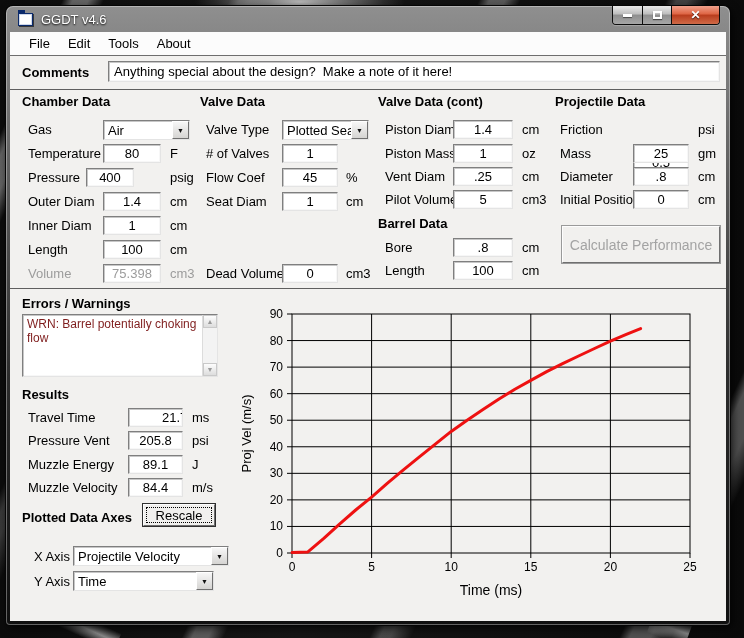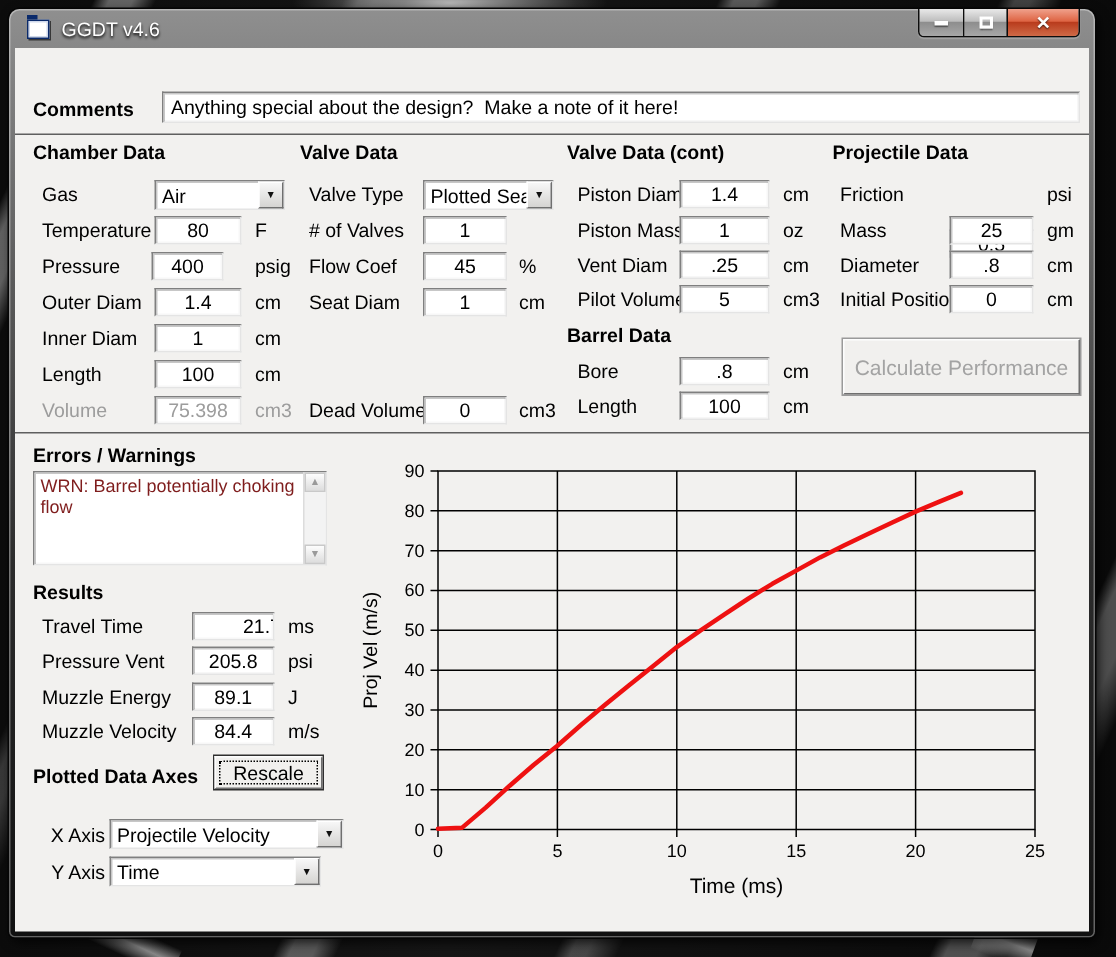--- a/index.html
+++ b/index.html
@@ -106,20 +106,26 @@
             <span class="max-glyph"></span>
           </div>
         <div class="winbtn close">
             <span>✕</span>
           </div>
       </div>
     </div>
 
     <div class="client">
 
+      <div class="menubar">
+        <span class="menu-item">File</span>
+        <span class="menu-item">Edit</span>
+        <span class="menu-item">Tools</span>
+        <span class="menu-item">About</span>
+      </div>
 
       <span class="comments-label">Comments</span>
       <input class="comments-input sunken" value="Anything special about the design?  Make a note of it here!" style="">
       <div class="sep" style="top:57px"></div>
 
       <div class="section" style="left:12px; top:62px; width:175px;">
         <div class="sec-header">Chamber Data</div>
         <div class="row" style="top:26px">
           <span class="flabel" style="left:6px">Gas</span>
           <div class="combo" style="left:81px; width:87px;">
@@ -127,21 +133,21 @@
             <span class="combo-btn">▼</span>
           </div>
         </div>
         <div class="row" style="top:50px">
           <span class="flabel" style="left:6px">Temperature</span>
           <input class="fin sunken" style="left: 81px; width: 58px;" value="80">
           <span class="funit" style="left:148px">F</span>
         </div>
         <div class="row" style="top:74px">
           <span class="flabel" style="left:6px">Pressure</span>
-          <input class="fin sunken" style="left: 79px; width: 48px;" value="400">
+          <input class="fin sunken" style="left: 64px; width: 48px;" value="400">
           <span class="funit" style="left:148px">psig</span>
         </div>
         <div class="row" style="top:98px">
           <span class="flabel" style="left:6px">Outer Diam</span>
           <input class="fin sunken" style="left: 81px; width: 58px;" value="1.4">
           <span class="funit" style="left:148px">cm</span>
         </div>
         <div class="row" style="top:122px">
           <span class="flabel" style="left:6px">Inner Diam</span>
           <input class="fin sunken" style="left: 81px; width: 58px;" value="1">

